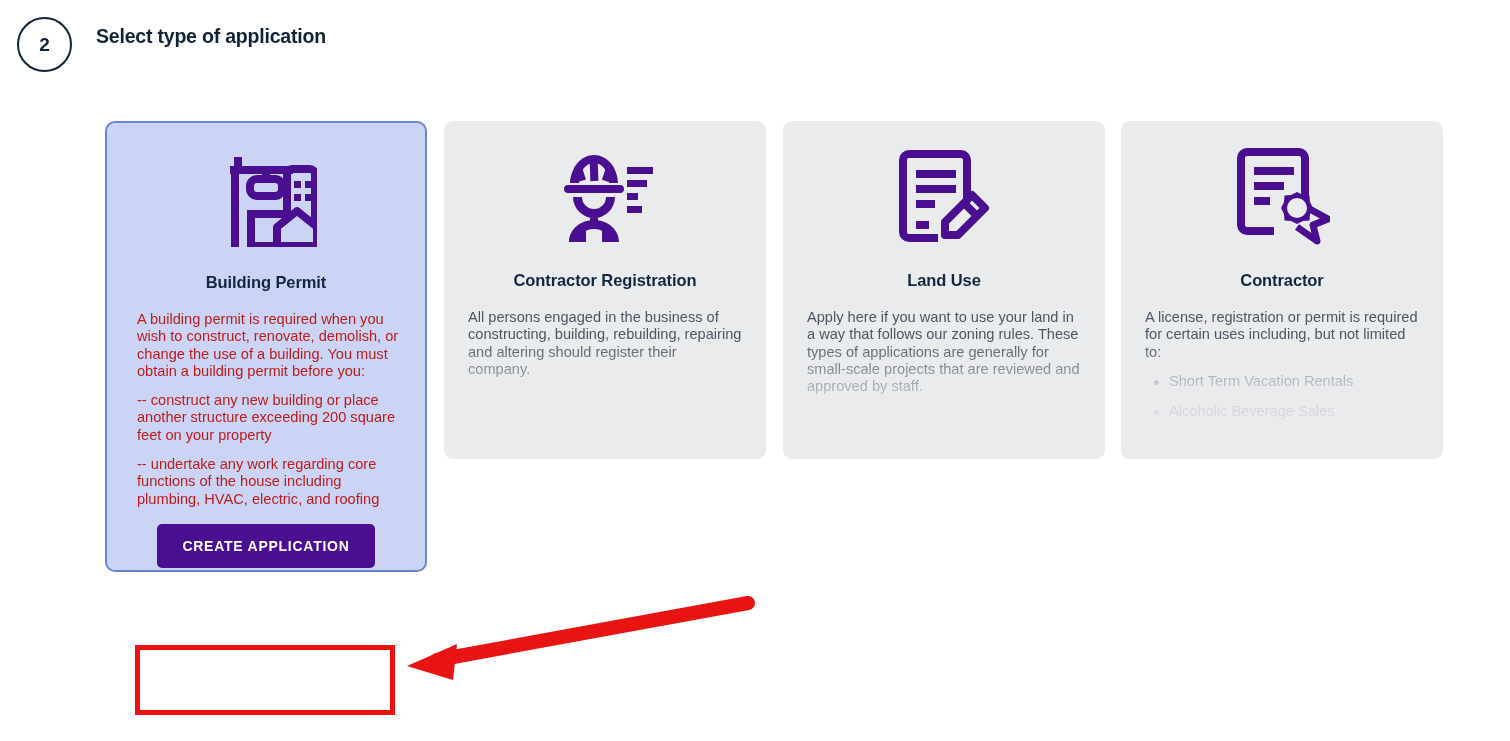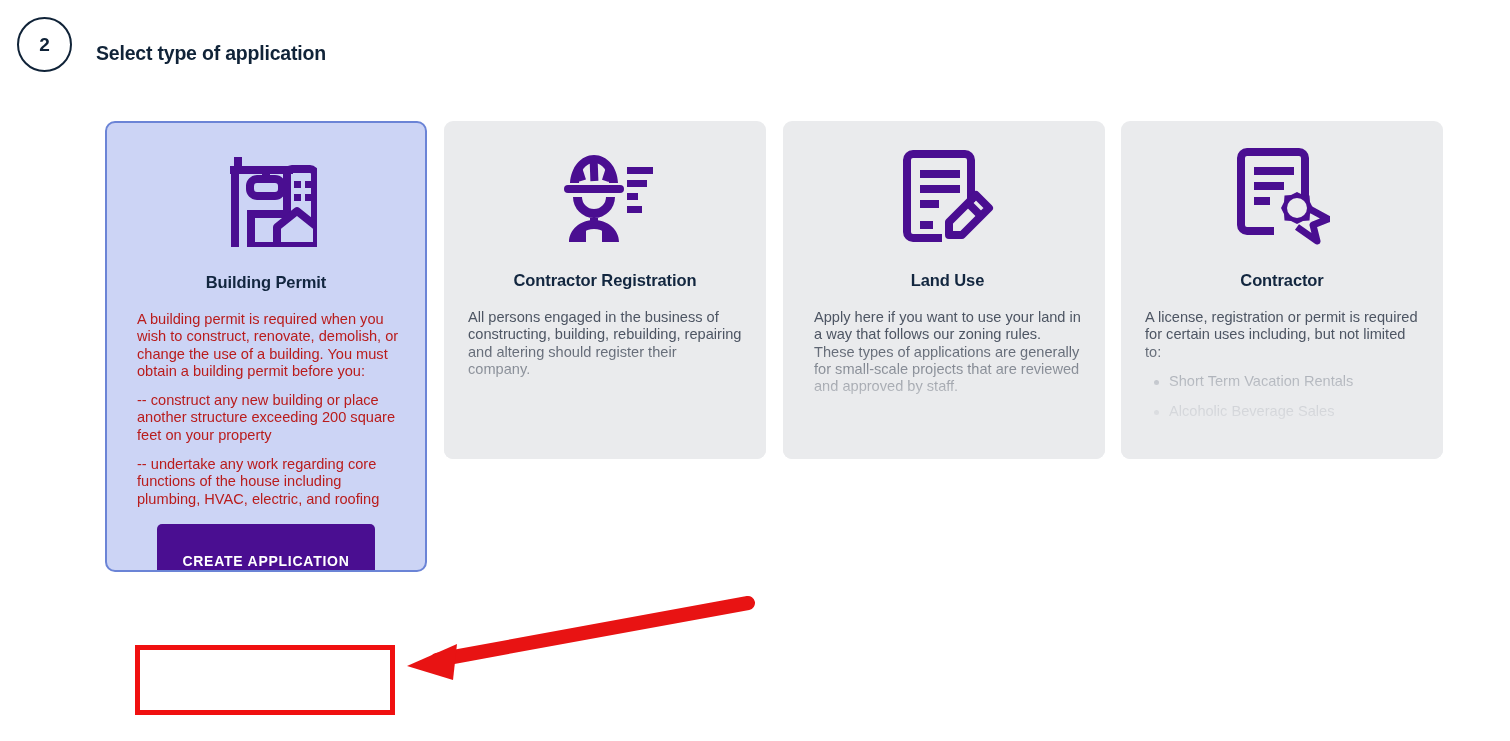--- a/index.html
+++ b/index.html
@@ -14,21 +14,21 @@
   
   .step-header { position: absolute; left: 0; top: 0; width: 100%; height: 90px; }
   .step-badge {
     position: absolute; left: 17px; top: 17px;
     width: 55px; height: 55px; border-radius: 50%;
     border: 2px solid #102338;
     display: flex; align-items: center; justify-content: center;
     font-size: 19px; font-weight: 700; color: #102338;
   }
   .step-title {
-    position: absolute; left: 96px; top: 42px;
+    position: absolute; left: 96px; top: 25px;
     font-size: 19.5px; font-weight: 700; color: #102338;
     letter-spacing: -0.2px;
   }
 
   
   .cards { position: absolute; left: 105px; top: 121px; width: 1340px; }
   .card {
     position: absolute; top: 0;
     width: 322px;
     background: #eaebed;
@@ -85,21 +85,21 @@
   .card.selected { height: 451px; }
   .card.selected .card-text p { color: #b91c1c; margin-left: 6px; }
 
   .btn-wrap { display: flex; justify-content: center; margin-top: 16px; }
   .create-btn {
     background: #4a0e91;
     color: #ffffff;
     border: none; border-radius: 5px;
     font-family: "Liberation Sans", sans-serif;
     font-size: 14px; font-weight: 700; letter-spacing: 0.75px;
-    padding: 29px 25px;
+    padding: 14px 25px;
     cursor: pointer;
     white-space: nowrap;
   }
 
   
   .anno-box {
     position: absolute;
     left: 135px; top: 645px; width: 260px; height: 70px;
     border: 5px solid #f01010;
     pointer-events: none;
@@ -181,21 +181,21 @@
       </div>
       <div class="card-body">
         <div class="card-title">Contractor Registration</div>
         <div class="card-text">
           <p>All persons engaged in the business of constructing, building, rebuilding, repairing and altering should register their company.</p>
         </div>
       </div>
       <div class="fade"></div>
     </div>
 
-    <div class="card clipped" style="left:678px;padding-left:7px;">
+    <div class="card clipped" style="left:678px;">
       <div class="card-icon">
         <svg width="96" height="94" viewBox="0 0 96 94" fill="none">
           <path d="M38 89 H13 a6 6 0 0 1 -6 -6 V11 a6 6 0 0 1 6 -6 h52 a6 6 0 0 1 6 6 v38" stroke="#4a0e91" stroke-width="8" fill="none" stroke-linecap="square"></path>
           <g fill="#4a0e91">
             <rect x="20" y="21" width="40" height="8"></rect>
             <rect x="20" y="36" width="40" height="8"></rect>
             <rect x="20" y="51" width="19" height="8"></rect>
             <rect x="20" y="72" width="13" height="8"></rect>
           </g>
           <g stroke="#4a0e91" stroke-width="8" fill="none" stroke-linejoin="round">

